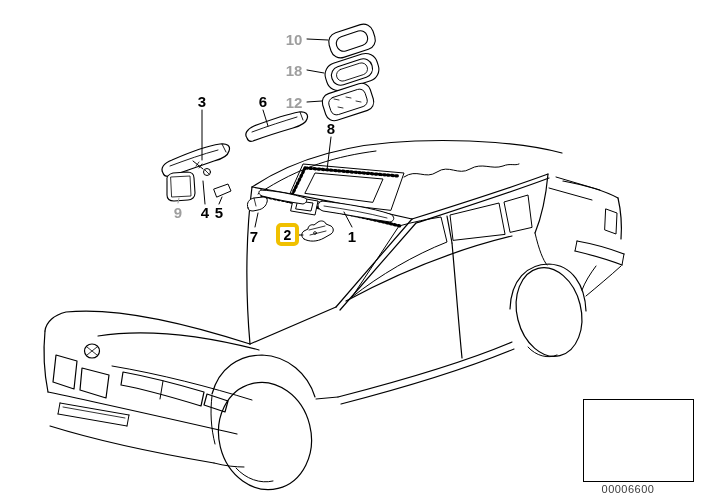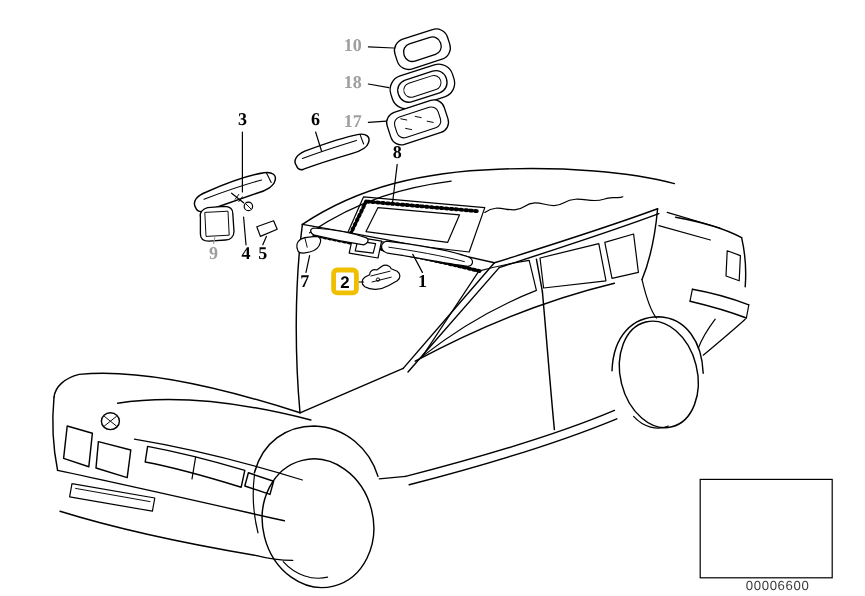--- a/index.html
+++ b/index.html
@@ -4,35 +4,35 @@
 <style>
   html,body{margin:0;padding:0;background:#fff;}
   .stage{
     position:relative;width:721px;height:497px;background:#ffffff;overflow:hidden;
     font-family:"Liberation Sans","DejaVu Sans",sans-serif;
   }
   svg.art{position:absolute;left:0;top:0;}
   .co{
     position:absolute;transform:translate(-50%,-50%);
     font-weight:bold;font-size:15px;line-height:1;color:#000;
-    letter-spacing:0;user-select:none;white-space:nowrap;font-family:Liberation Serif, serif;
+    letter-spacing:0;user-select:none;white-space:nowrap;
   }
   .co.muted{color:#9e9e9e;}
   .hl-box{
     position:absolute;left:276px;top:223px;width:15px;height:15px;
     border:4px solid #f0c000;border-radius:5px;background:#fff;
     display:flex;align-items:center;justify-content:center;
   }
   .hl-box .num{font-weight:bold;font-size:14px;line-height:1;color:#000;}
   .thumb-box{
     position:absolute;left:583px;top:399px;width:109px;height:81px;
     border:1.5px solid #000;background:#fff;
   }
   .thumb-code{
-    position:absolute;left:603px;top:483px;width:90px;text-align:center;
+    position:absolute;left:583px;top:483px;width:90px;text-align:center;
     font-size:11px;color:#3a3a3a;letter-spacing:0.5px;
   }
 </style>
 </head>
 <body>
 
 <div class="stage">
 
   <svg class="art" width="721" height="497" viewBox="0 0 721 497" fill="none" stroke="#000" stroke-width="1.2" stroke-linecap="round" stroke-linejoin="round">
 
@@ -219,21 +219,21 @@
   <div class="co" style="left:352px;top:236px">1</div>
   <div class="co" style="left:202px;top:101px">3</div>
   <div class="co" style="left:205px;top:212px">4</div>
   <div class="co" style="left:219px;top:212px">5</div>
   <div class="co" style="left:263px;top:101px">6</div>
   <div class="co" style="left:254px;top:236px">7</div>
   <div class="co" style="left:331px;top:128px">8</div>
   <div class="co muted" style="left:178px;top:212px">9</div>
   <div class="co muted" style="left:294px;top:39px">10</div>
   <div class="co muted" style="left:294px;top:70px">18</div>
-  <div class="co muted" style="left:294px;top:102px">17</div>
+  <div class="co muted" style="left:294px;top:102px">12</div>
 
   <div class="hl-box">
     <span class="num">2</span>
   </div>
 
   <div class="thumb-box"></div>
   <div class="thumb-code">00006600</div>
 
 </div>
 

